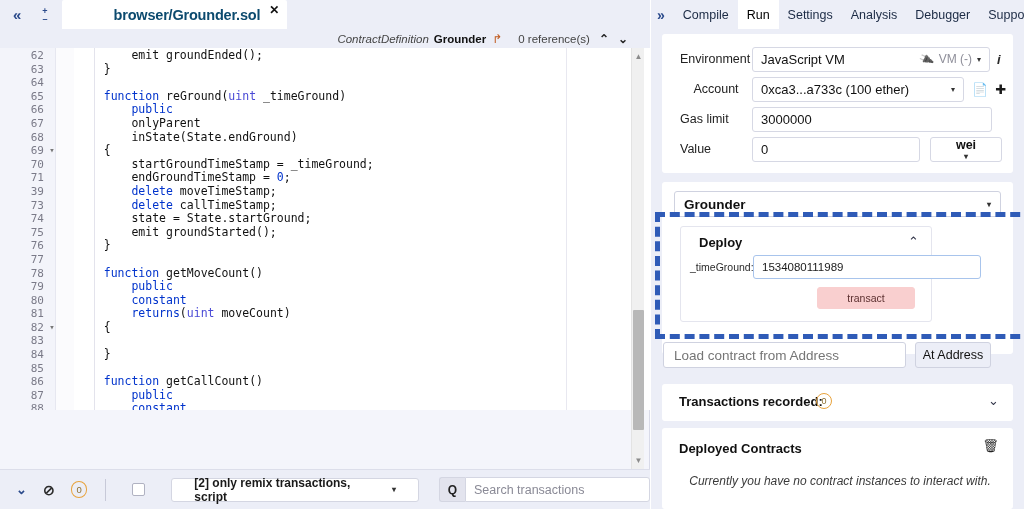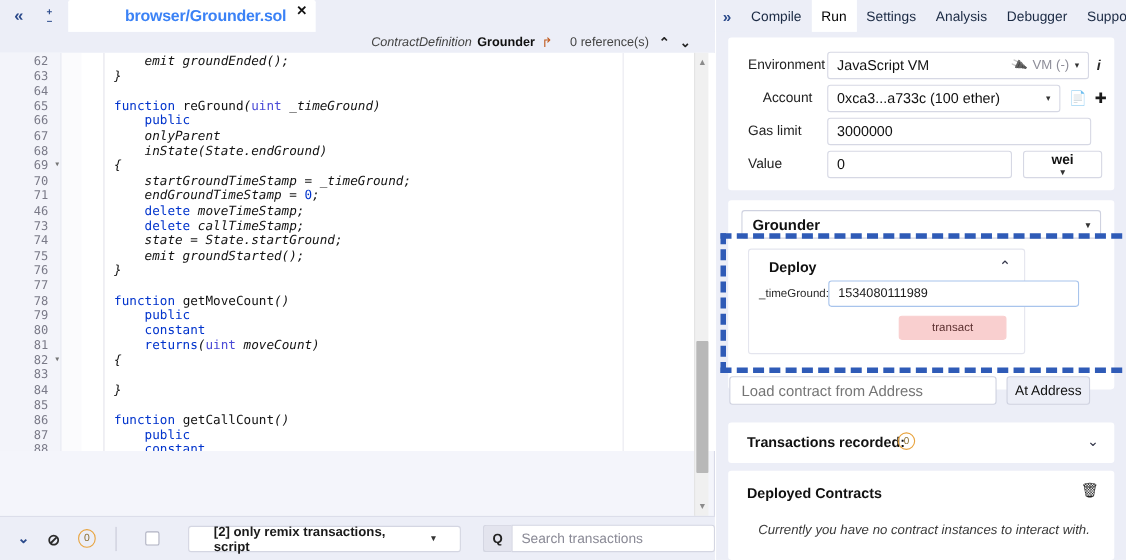--- a/index.html
+++ b/index.html
@@ -41,21 +41,21 @@
   }
   #plusminus-icon span { display: block; height: 8px; }
   .file-tab {
     height: 29px; background: #ffffff;
     display: flex; align-items: center;
     padding: 0 8px 0 12px;
     border-top-left-radius: 2px; border-top-right-radius: 2px;
     cursor: pointer;
   }
   .file-tab .tab-label {
-    font-size: 14.5px; font-weight: bold; color: #3b82f6;
+    font-size: 14.5px; font-weight: bold; color: #0c4a6e;
     letter-spacing: -0.2px;
     padding-left: 40px;
   }
   .file-tab .tab-close {
     margin-left: 9px; font-size: 12px; font-weight: bold;
     color: #111; cursor: pointer; align-self: flex-start; margin-top: 3px;
   }
 
   
   #context-bar {
@@ -100,21 +100,21 @@
   .fold {
     position: absolute; left: 47px; width: 10px; text-align: center;
     color: #777; font-size: 9px;
   }
   .src { position: absolute; left: 76px; }
   .kw  { color: #0033cc; }
   .typ { color: #4a4ad6; }
   .fn  { color: #111111; }
   .prop{ color: #1a8a42; }
   .num { color: #0033cc; }
-  .pl  { color: #111111; font-style: italic; }
+  .pl  { color: #111111; }
   #indent-guide {
     position: absolute; left: 94px; top: 0; width: 1px; height: 421px;
     background: #e3e3ec;
   }
   #vrule {
     position: absolute; left: 566px; top: 0; width: 1px; height: 421px;
     background: #e8e8f0;
   }
 
   
@@ -382,21 +382,21 @@
           <div class="cl"><span class="ln">62</span><span class="src"><span class="pl">        emit groundEnded();</span></span></div>
           <div class="cl"><span class="ln">63</span><span class="src"><span class="pl">    }</span></span></div>
           <div class="cl"><span class="ln">64</span><span class="src"><span class="pl"></span></span></div>
           <div class="cl"><span class="ln">65</span><span class="src"><span class="pl">    </span><span class="kw">function</span><span class="pl"> </span><span class="fn">reGround</span><span class="pl">(</span><span class="typ">uint</span><span class="pl"> _timeGround)</span></span></div>
           <div class="cl"><span class="ln">66</span><span class="src"><span class="pl">        </span><span class="kw">public</span></span></div>
           <div class="cl"><span class="ln">67</span><span class="src"><span class="pl">        onlyParent</span></span></div>
           <div class="cl"><span class="ln">68</span><span class="src"><span class="pl">        inState(State.endGround)</span></span></div>
           <div class="cl"><span class="ln">69</span><span class="fold">▾</span><span class="src"><span class="pl">    {</span></span></div>
           <div class="cl"><span class="ln">70</span><span class="src"><span class="pl">        startGroundTimeStamp = _timeGround;</span></span></div>
           <div class="cl"><span class="ln">71</span><span class="src"><span class="pl">        endGroundTimeStamp = </span><span class="num">0</span><span class="pl">;</span></span></div>
-          <div class="cl"><span class="ln">46</span><span class="src"><span class="pl">        </span><span class="kw">delete</span><span class="pl"> moveTimeStamp;</span></span></div>
+          <div class="cl"><span class="ln">39</span><span class="src"><span class="pl">        </span><span class="kw">delete</span><span class="pl"> moveTimeStamp;</span></span></div>
           <div class="cl"><span class="ln">73</span><span class="src"><span class="pl">        </span><span class="kw">delete</span><span class="pl"> callTimeStamp;</span></span></div>
           <div class="cl"><span class="ln">74</span><span class="src"><span class="pl">        state = State.startGround;</span></span></div>
           <div class="cl"><span class="ln">75</span><span class="src"><span class="pl">        emit groundStarted();</span></span></div>
           <div class="cl"><span class="ln">76</span><span class="src"><span class="pl">    }</span></span></div>
           <div class="cl"><span class="ln">77</span><span class="src"><span class="pl"></span></span></div>
           <div class="cl"><span class="ln">78</span><span class="src"><span class="pl">    </span><span class="kw">function</span><span class="pl"> </span><span class="fn">getMoveCount</span><span class="pl">()</span></span></div>
           <div class="cl"><span class="ln">79</span><span class="src"><span class="pl">        </span><span class="kw">public</span></span></div>
           <div class="cl"><span class="ln">80</span><span class="src"><span class="pl">        </span><span class="kw">constant</span></span></div>
           <div class="cl"><span class="ln">81</span><span class="src"><span class="pl">        </span><span class="kw">returns</span><span class="pl">(</span><span class="typ">uint</span><span class="pl"> moveCount)</span></span></div>
           <div class="cl"><span class="ln">82</span><span class="fold">▾</span><span class="src"><span class="pl">    {</span></span></div>

